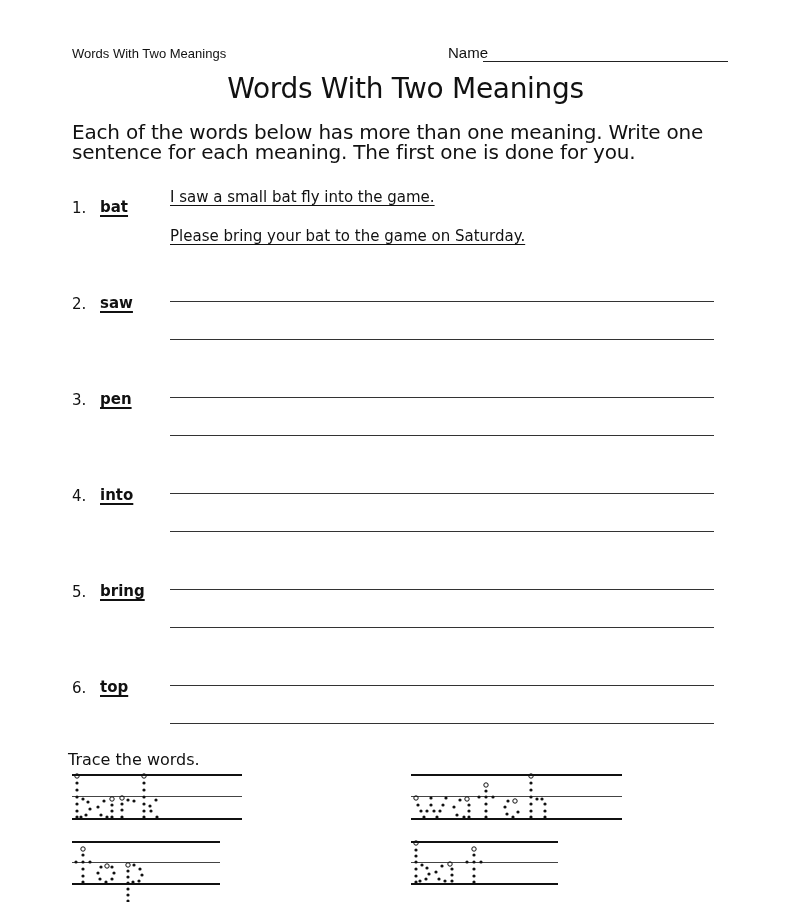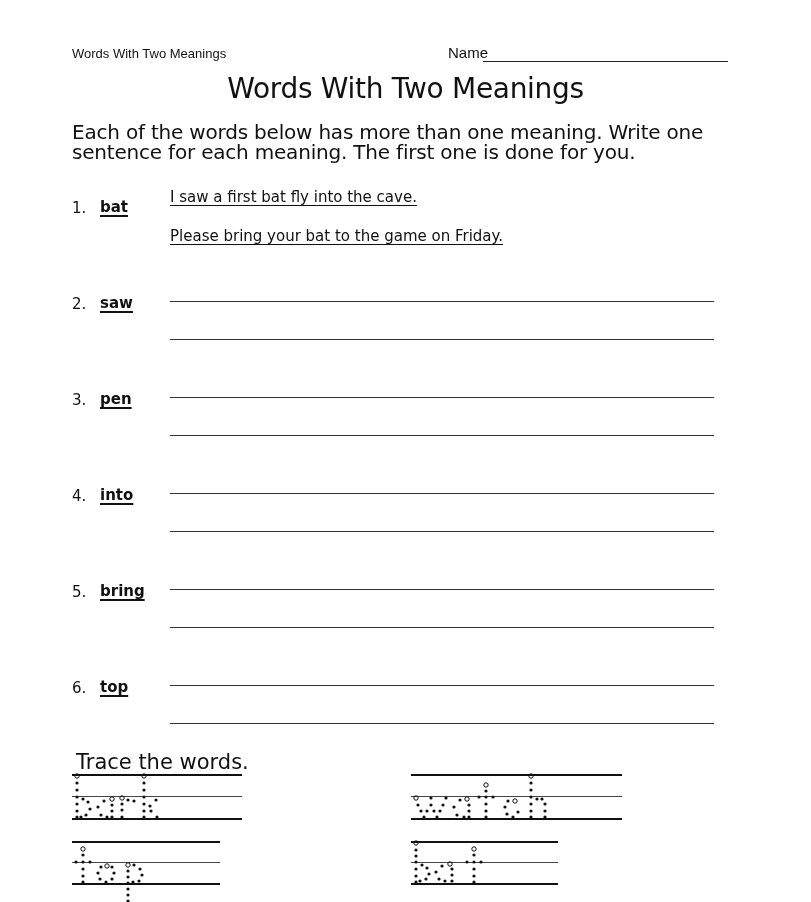--- a/index.html
+++ b/index.html
@@ -7,40 +7,40 @@
   .abs { position: absolute; }
   .hdr-left { left: 72px; top: 46px; font-family: "Liberation Sans", sans-serif; font-size: 13px; }
   .hdr-name { left: 436px; top: 44px; font-family: "Liberation Sans", sans-serif; font-size: 15px; margin-left: 12px; }
   .name-line { left: 483px; top: 61px; width: 245px; border-top: 1px solid #222; }
   .title { left: 0; width: 811px; top: 72px; text-align: center; font-size: 28px; font-weight: normal; letter-spacing: -0.3px; }
   .instr { left: 72px; top: 122px; width: 670px; font-size: 20px; line-height: 20px; letter-spacing: -0.2px; }
   .num { font-size: 15px; left: 72px; }
   .word { font-size: 15px; font-weight: bold; text-decoration: underline; text-decoration-thickness: 2px; text-underline-offset: 3px; left: 100px; }
   .sample { left: 170px; font-size: 15px; text-decoration: underline; text-underline-offset: 3px; }
   .wline { left: 170px; width: 544px; border-top: 1.3px solid #333; }
-  .trace-title { left: 76px; top: 750px; font-size: 21px; }
+  .trace-title { left: 68px; top: 750px; font-size: 16px; }
   .tline { border-top: 2px solid #111; }
   .tline.mid { border-top: 1.5px solid #444; }
   svg { overflow: visible; }
 </style>
 </head>
 <body>
 
 <div class="abs hdr-left">Words With Two Meanings</div>
 <div class="abs hdr-name">Name</div>
 <div class="abs name-line"></div>
 
 <div class="abs title">Words With Two Meanings</div>
 
 <div class="abs instr">Each of the words below has more than one meaning.  Write one sentence for each meaning.  The first one is done for you.</div>
 
 <div class="abs num" style="top:199px">1.</div>
 <div class="abs word" style="top:198px">bat</div>
-<div class="abs sample" style="top:188px">I saw a first bat fly into the cave.</div>
-<div class="abs sample" style="top:227px">Please bring your bat to the game on Friday.</div>
+<div class="abs sample" style="top:188px">I saw a small bat fly into the game.</div>
+<div class="abs sample" style="top:227px">Please bring your bat to the game on Saturday.</div>
 
 <div class="abs num" style="top:295px">2.</div>
 <div class="abs word" style="top:294px">saw</div>
 <div class="abs wline" style="top:301px"></div>
 <div class="abs wline" style="top:339px"></div>
 
 <div class="abs num" style="top:391px">3.</div>
 <div class="abs word" style="top:390px">pen</div>
 <div class="abs wline" style="top:397px"></div>
 <div class="abs wline" style="top:435px"></div>

